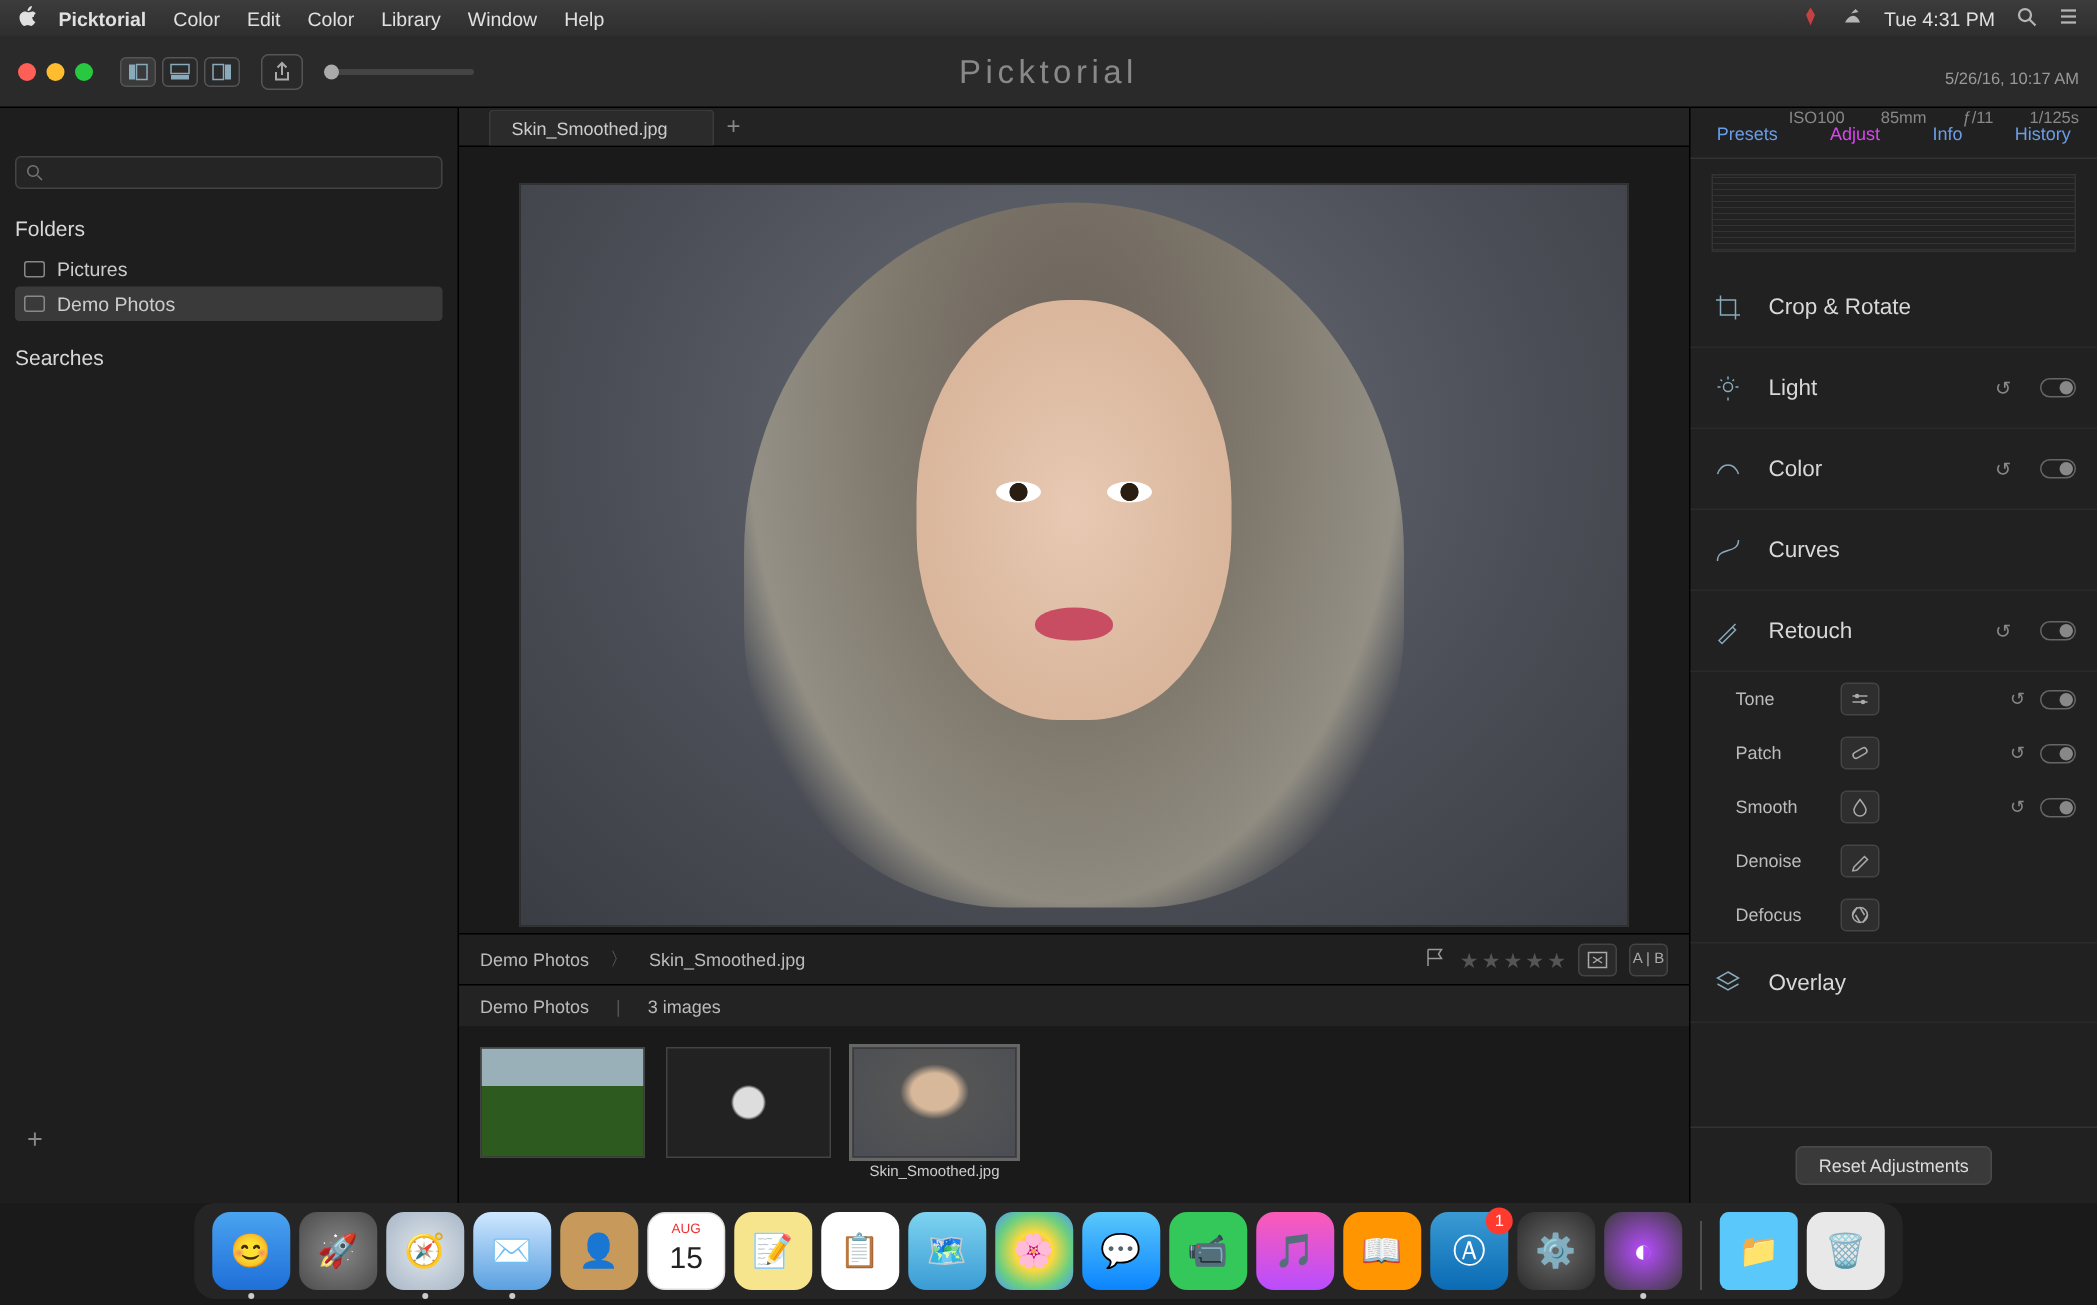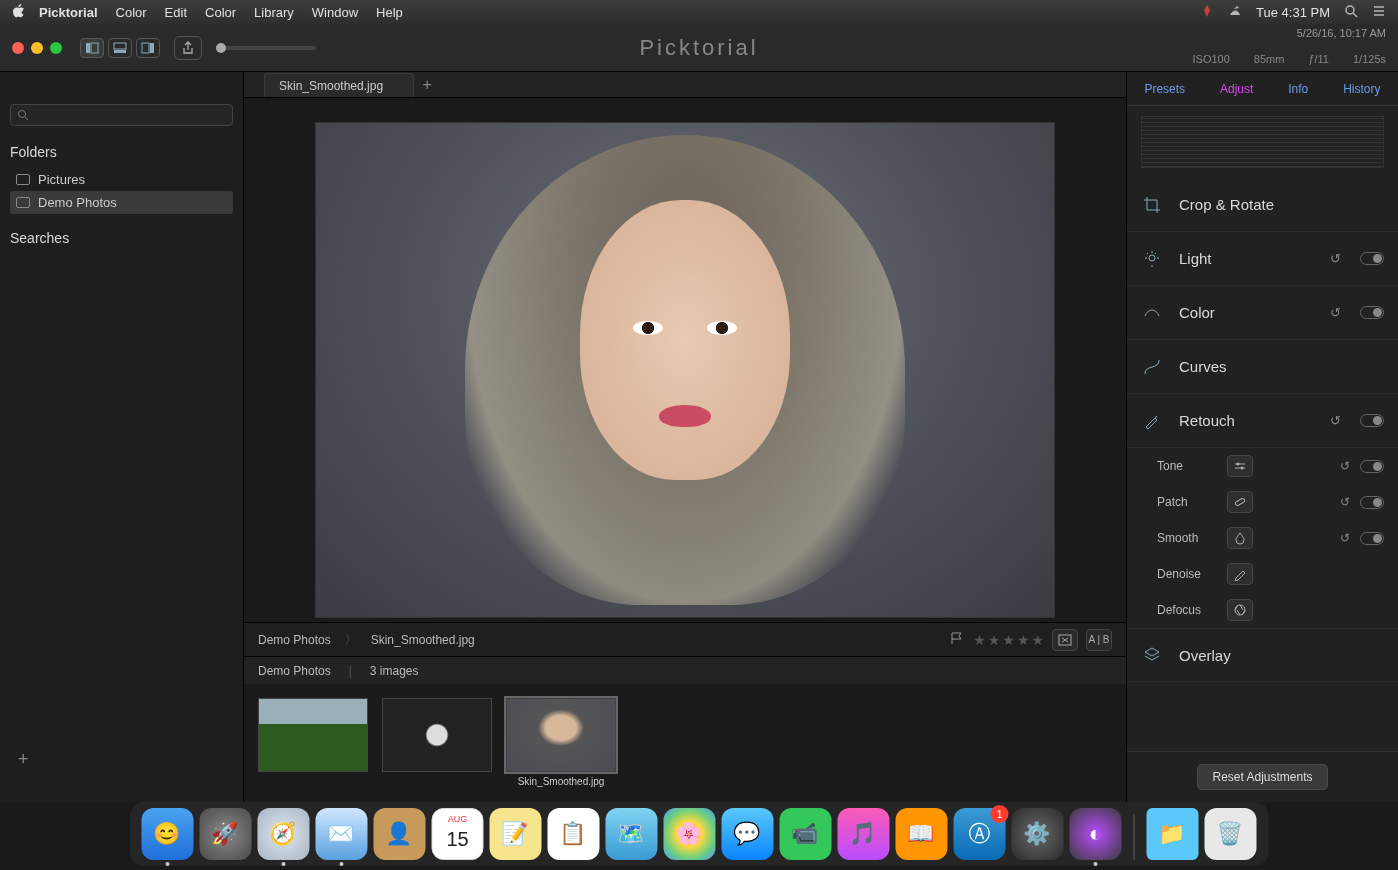--- a/index.html
+++ b/index.html
@@ -16,24 +16,24 @@
 .tl-red{background:#ff5f57;}
 .tl-yel{background:#febc2e;}
 .tl-grn{background:#28c840;}
 .view-btns{display:flex;gap:4px;margin-right:14px;}
 .view-btn{width:24px;height:20px;border:1px solid #555;border-radius:4px;display:flex;align-items:center;justify-content:center;}
 .view-btn.active{background:#3a3a3a;}
 .share-btn{width:28px;height:24px;border:1px solid #555;border-radius:5px;display:flex;align-items:center;justify-content:center;margin-right:14px;}
 .zoom-slider{width:100px;height:4px;background:#444;border-radius:2px;position:relative;}
 .zoom-slider .knob{width:10px;height:10px;background:#aaa;border-radius:50%;position:absolute;top:-3px;left:0;}
 .toolbar .title{position:absolute;left:50%;transform:translateX(-50%);color:#888;font-family:"Avenir Next","Helvetica Neue",sans-serif;font-size:22px;font-weight:300;letter-spacing:3px;}
-.toolbar .meta-right{position:absolute;right:12px;top:2px;text-align:right;color:#999;font-size:11px;line-height:1.3;}
+.toolbar .meta-right{position:absolute;right:12px;top:22px;text-align:right;color:#999;font-size:11px;line-height:1.3;}
 .toolbar .meta-row2{display:flex;gap:24px;margin-top:12px;color:#888;font-size:11px;}
 .main{display:flex;height:calc(100% - 24px - 48px - 68px);}
-.sidebar{width:244px;background:#1e1e1e;border-right:1px solid #000;padding:8px 10px;color:#ccc;font-size:13px;}
+.sidebar{width:306px;background:#1e1e1e;border-right:1px solid #000;padding:8px 10px;color:#ccc;font-size:13px;}
 .search-box{height:22px;border:1px solid #444;border-radius:4px;display:flex;align-items:center;padding:0 6px;margin-bottom:18px;background:#252525;}
 .sb-section{font-size:14px;color:#d8d8d8;margin:16px 0 8px;}
 .sb-item{display:flex;align-items:center;gap:8px;padding:4px 6px;border-radius:3px;cursor:default;}
 .sb-item.selected{background:#3a3a3a;}
 .sb-item .folder-icon{width:14px;height:11px;border:1px solid #888;border-radius:2px;}
 .center{flex:1;background:#be185d;display:flex;flex-direction:column;}
 .tabbar{height:26px;background:#232323;border-bottom:1px solid #000;display:flex;align-items:flex-end;padding-left:20px;}
 .tab{height:24px;background:#2b2b2b;border:1px solid #3a3a3a;border-bottom:none;padding:0 30px 0 14px;display:flex;align-items:center;font-size:12px;color:#ccc;border-radius:3px 3px 0 0;position:relative;}
 .tab-add{width:26px;height:24px;display:flex;align-items:center;justify-content:center;color:#888;font-size:16px;}
 .canvas-wrap{flex:1;display:flex;align-items:center;justify-content:center;background:#1a1a1a;padding:20px 30px 0;}

